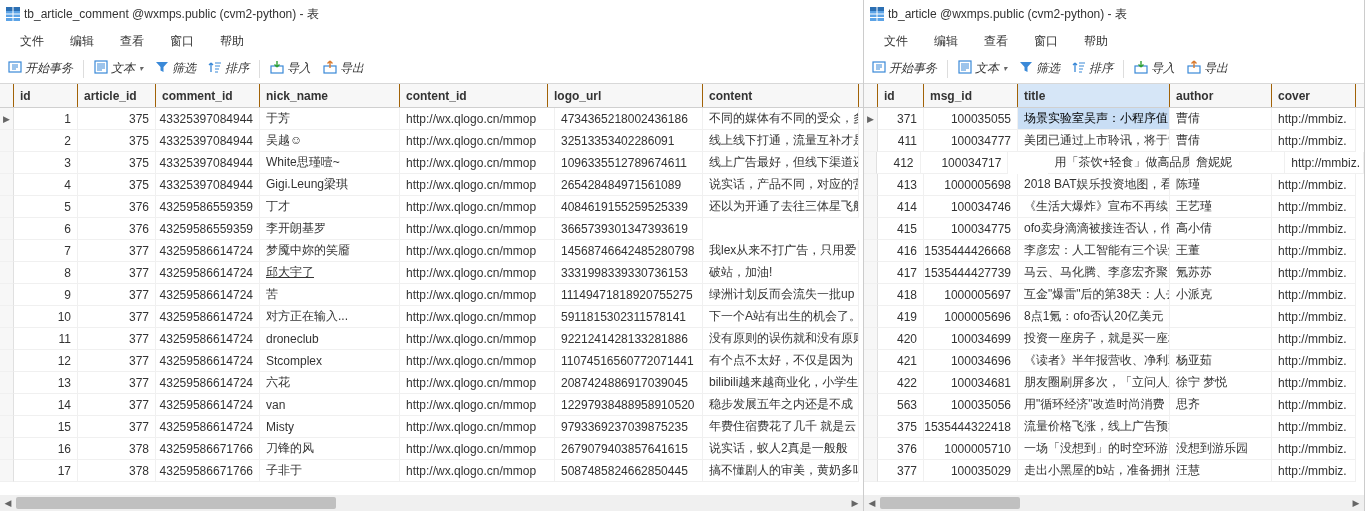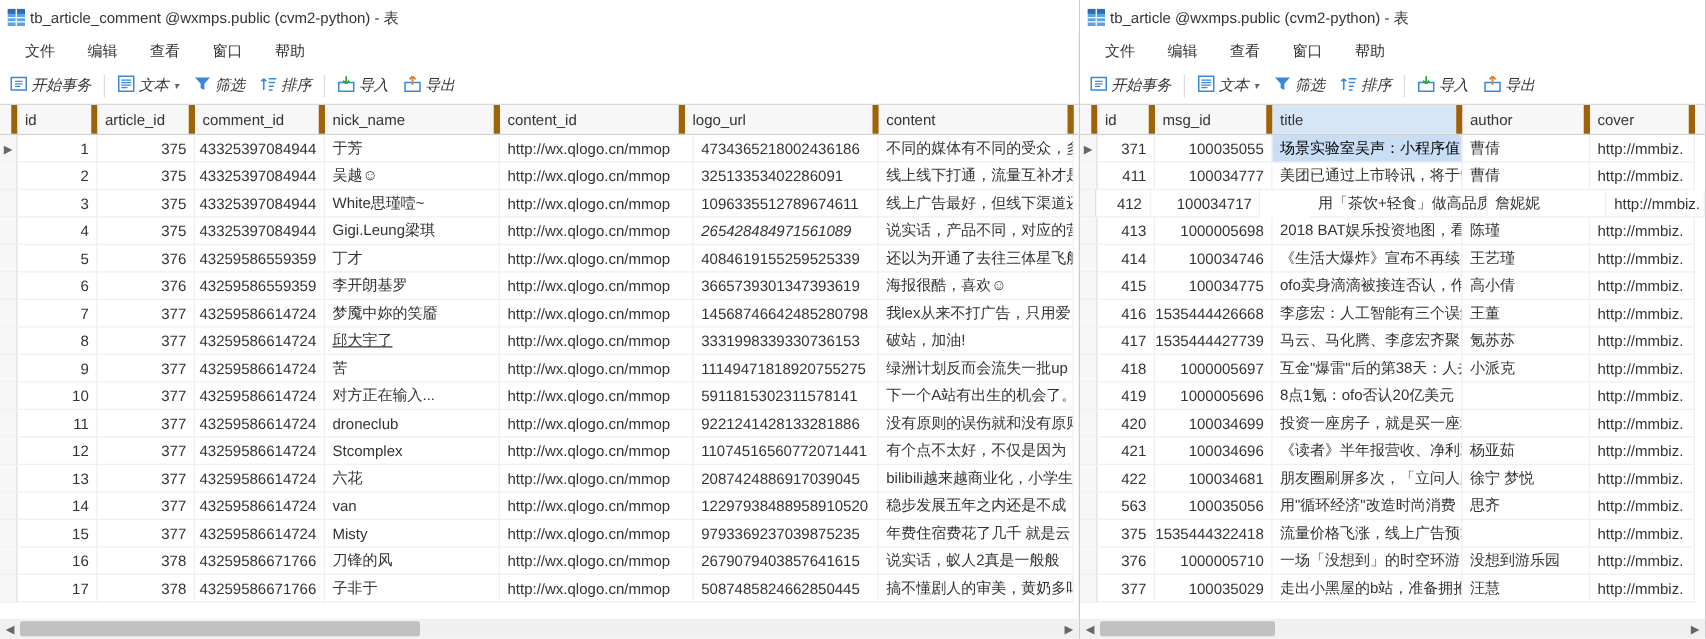--- a/index.html
+++ b/index.html
@@ -11,21 +11,21 @@
 .titlebar .tbl-icon svg { display:block; }
 .titlebar .title-text { margin-left:4px; color:#333; white-space:nowrap; }
 .menubar { display:flex; align-items:center; height:26px; padding:0 8px; gap:2px; }
 .menu-item { padding:3px 12px; border-radius:2px; cursor:default; }
 .toolbar { display:flex; align-items:center; height:30px; padding:0 6px; gap:8px; border-bottom:1px solid #d8d8d8;font-style:italic; }
 .t-btn { display:flex; align-items:center; gap:3px; padding:2px 2px; cursor:default; }
 .t-btn .dd { font-size:8px; color:#666; margin-left:1px; }
 .t-btn .lbl { color:#333; }
 .grid { flex:1; overflow:hidden; display:flex; flex-direction:column; }
 .grid-head { display:flex; background:#f7f7f7; border-bottom:1px solid #d0d0d0; height:24px; }
-.gh-cell { display:flex; align-items:center; padding:0 6px; border-right:5px solid #a16207; color:#333; white-space:nowrap; overflow:hidden; background:#f7f7f7; }
+.gh-cell { display:flex; align-items:center; padding:0 6px; border-right:1px solid #a16207; color:#333; white-space:nowrap; overflow:hidden; background:#f7f7f7;font-weight:bold; }
 .gh-cell.gutter { width:14px; padding:0; }
 .grid-body { flex:1; overflow:hidden; }
 .row { display:flex; height:22px; align-items:stretch; }
 .rc { display:flex; align-items:center; padding:0 6px; border-right:1px solid #f0f0f0; border-bottom:1px solid #f0f0f0; white-space:nowrap; overflow:hidden; color:#333; }
 .rc.num { justify-content:flex-end; }
 .rc.gutter { width:14px; padding:0; background:#f7f7f7; border-right:1px solid #e0e0e0; justify-content:center; color:#666; font-size:9px; }
 .selected-cell { background:#c9def5; color:#000; }
 .sel-col-head { background:#d6e6f7 !important; }
 .scrollbar-h { height:16px; background:#f0f0f0; display:flex; align-items:center; }
 .sb-btn { width:16px; height:16px; display:flex; align-items:center; justify-content:center; color:#666; font-size:9px; }
@@ -143,42 +143,41 @@
           <div class="rc" style="width: 148px;">1096335512789674611</div>
           <div class="rc" style="width: 156px;">线上广告最好，但线下渠道还</div>
         </div>
         <div class="row">
           <div class="rc gutter"></div>
           <div class="rc num" style="width: 64px;">4</div>
           <div class="rc num" style="width: 78px;">375</div>
           <div class="rc num" style="width: 104px;">43325397084944</div>
           <div class="rc" style="width: 140px;">Gigi.Leung梁琪</div>
           <div class="rc" style="width: 155px;">http://wx.qlogo.cn/mmop</div>
-          <div class="rc" style="width: 148px; font-style: italic;">265428484971561089</div>
+          <div class="rc" style="width: 148px;">265428484971561089</div>
           <div class="rc" style="width: 156px;">说实话，产品不同，对应的营</div>
         </div>
         <div class="row">
           <div class="rc gutter"></div>
           <div class="rc num" style="width: 64px;">5</div>
           <div class="rc num" style="width: 78px;">376</div>
           <div class="rc num" style="width: 104px;">43259586559359</div>
           <div class="rc" style="width: 140px;">丁才</div>
           <div class="rc" style="width: 155px;">http://wx.qlogo.cn/mmop</div>
           <div class="rc" style="width: 148px;">4084619155259525339</div>
           <div class="rc" style="width: 156px;">还以为开通了去往三体星飞船</div>
         </div>
         <div class="row">
           <div class="rc gutter"></div>
           <div class="rc num" style="width: 64px;">6</div>
           <div class="rc num" style="width: 78px;">376</div>
           <div class="rc num" style="width: 104px;">43259586559359</div>
           <div class="rc" style="width: 140px;">李开朗基罗</div>
           <div class="rc" style="width: 155px;">http://wx.qlogo.cn/mmop</div>
           <div class="rc" style="width: 148px;">366573930134739361​9</div>
-          <div class="rc" style="width: 156px;">海报很酷，喜欢☺</div>
         </div>
         <div class="row">
           <div class="rc gutter"></div>
           <div class="rc num" style="width: 64px;">7</div>
           <div class="rc num" style="width: 78px;">377</div>
           <div class="rc num" style="width: 104px;">43259586614724</div>
           <div class="rc" style="width: 140px;">梦魇中妳的笑靥</div>
           <div class="rc" style="width: 155px;">http://wx.qlogo.cn/mmop</div>
           <div class="rc" style="width: 148px;">1456874664248528079​8</div>
           <div class="rc" style="width: 156px;">我lex从来不打广告，只用爱</div>

